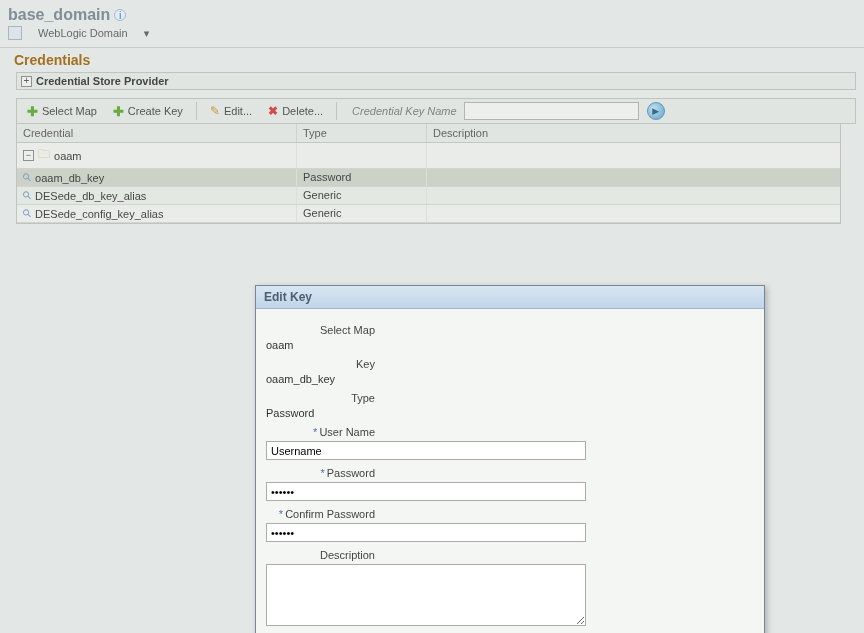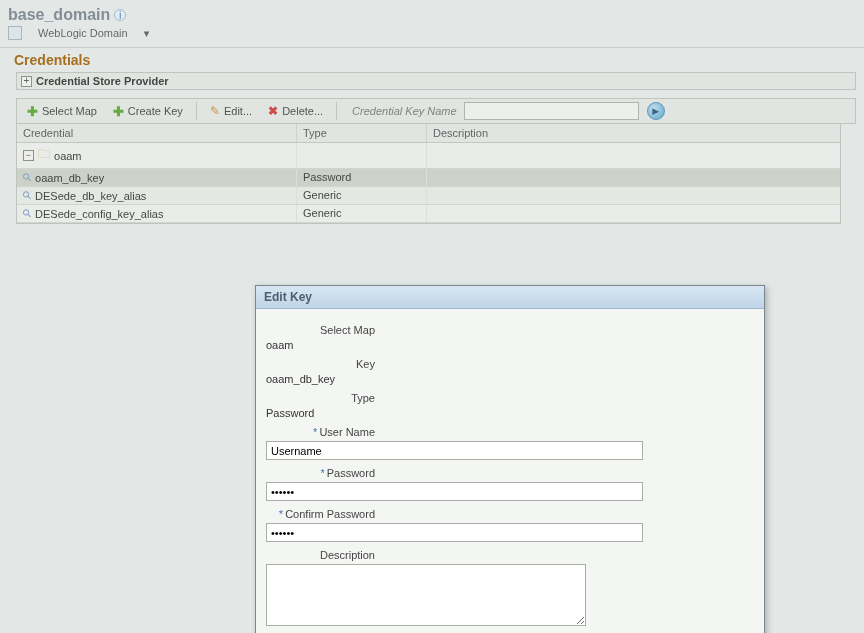--- a/index.html
+++ b/index.html
@@ -198,21 +198,21 @@
     width: 115px;
     text-align: right;
     padding-right: 6px;
     padding-top: 3px;
     color: #444;
   }
   .req { color: #4a6fb5; margin-right: 2px; }
   .form-val { flex: 1; padding-top: 3px; color: #333; }
   .form-input {
     border: 1px solid #a8aea6;
-    width: 377px;
+    width: 320px;
     height: 19px;
     padding: 1px 4px;
     font-size: 11px;
     background: #fff;
   }
   .form-textarea {
     border: 1px solid #a8aea6;
     width: 320px;
     height: 62px;
     padding: 2px 4px;

